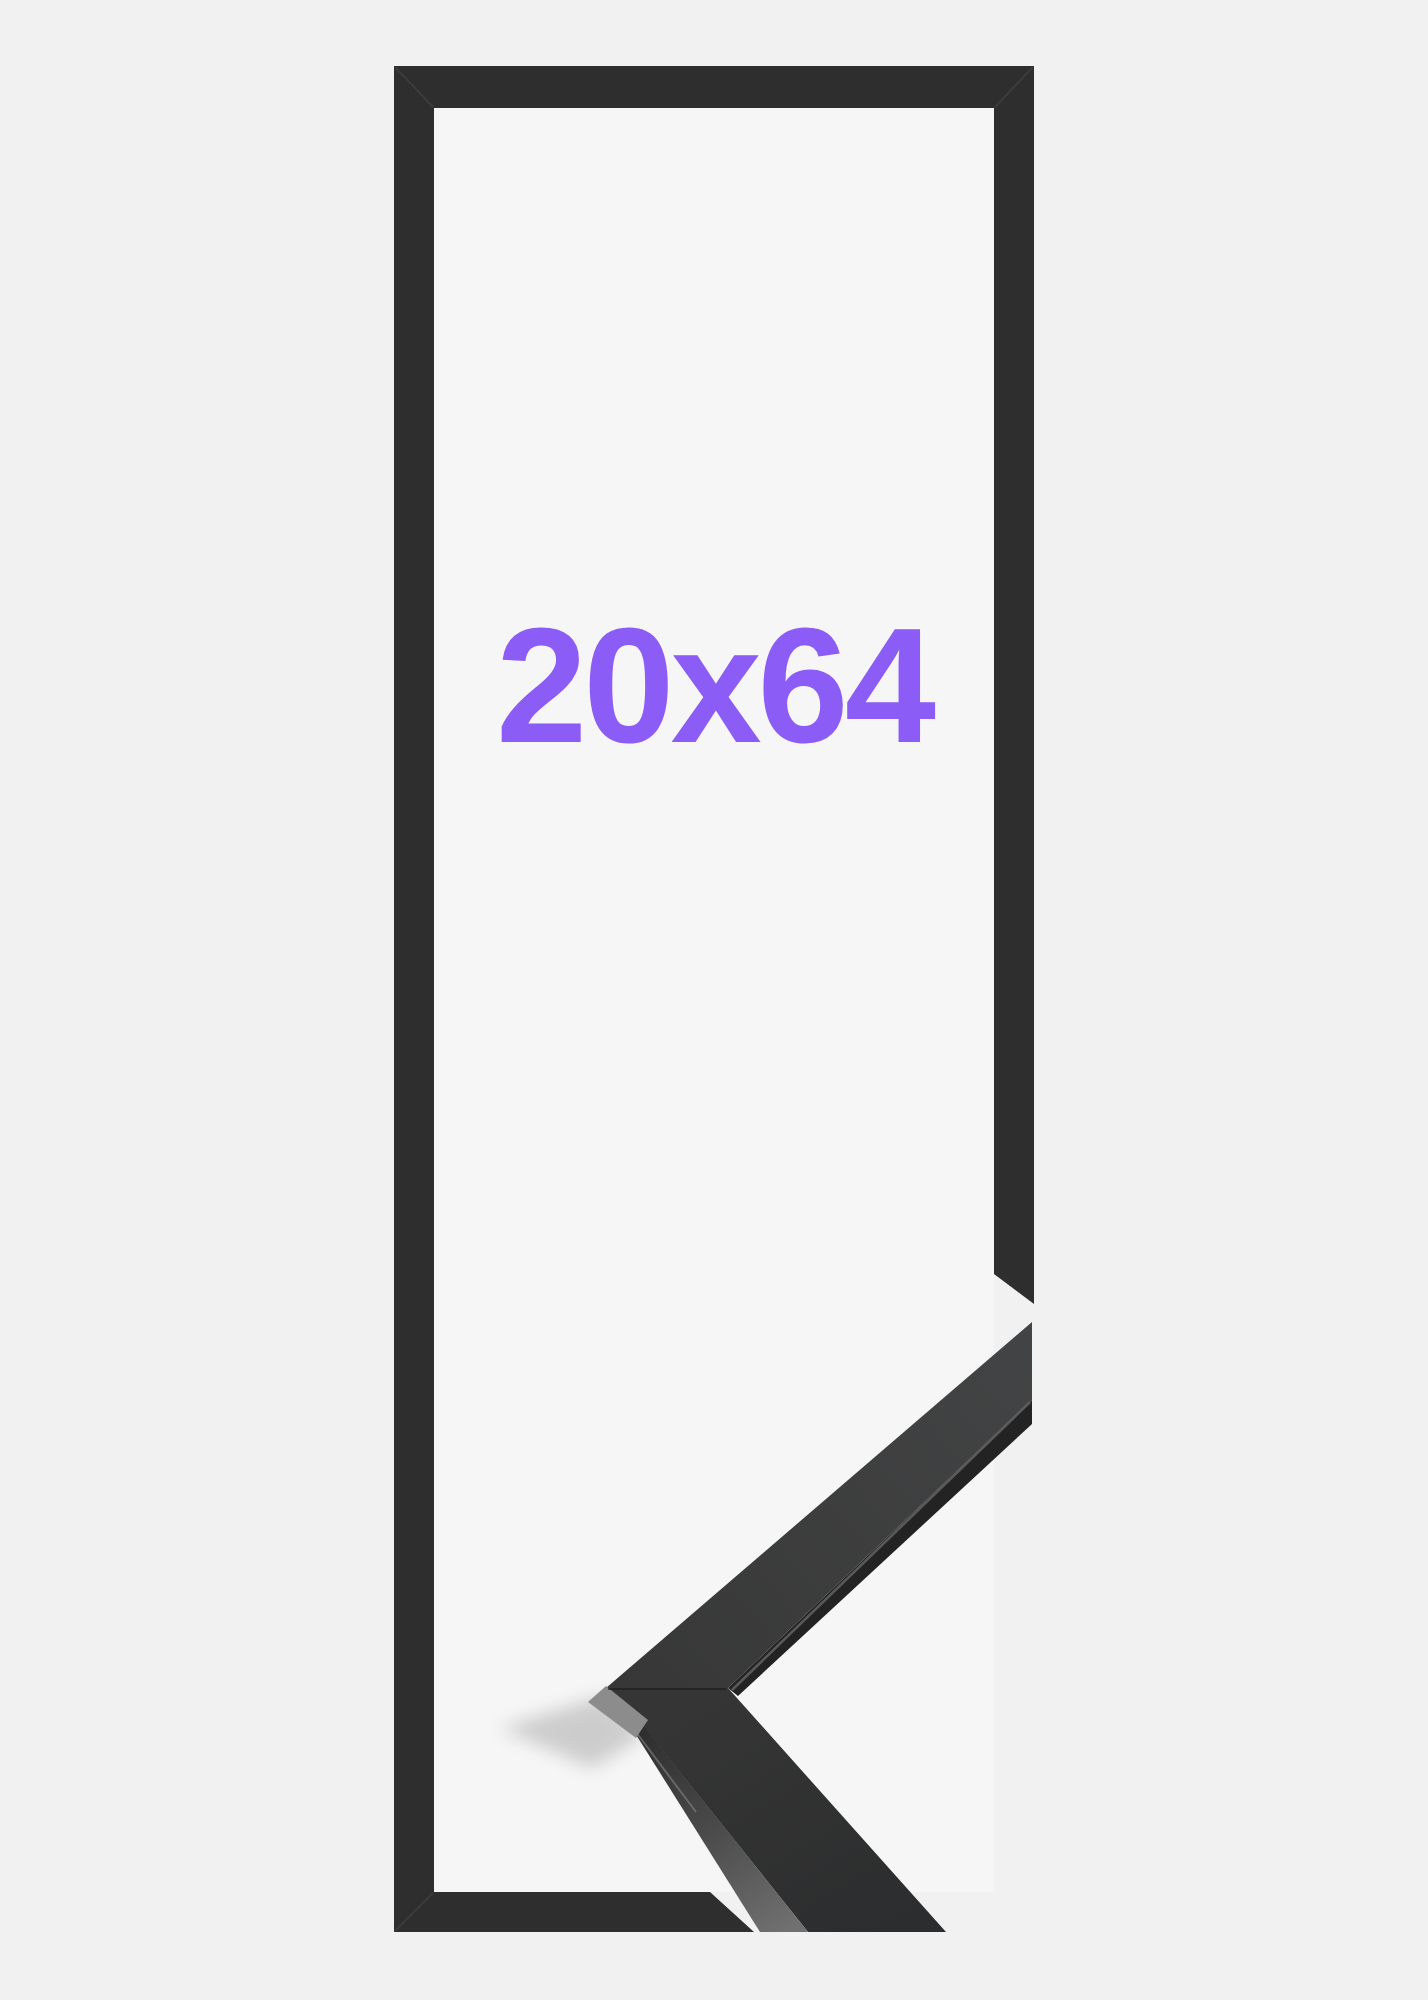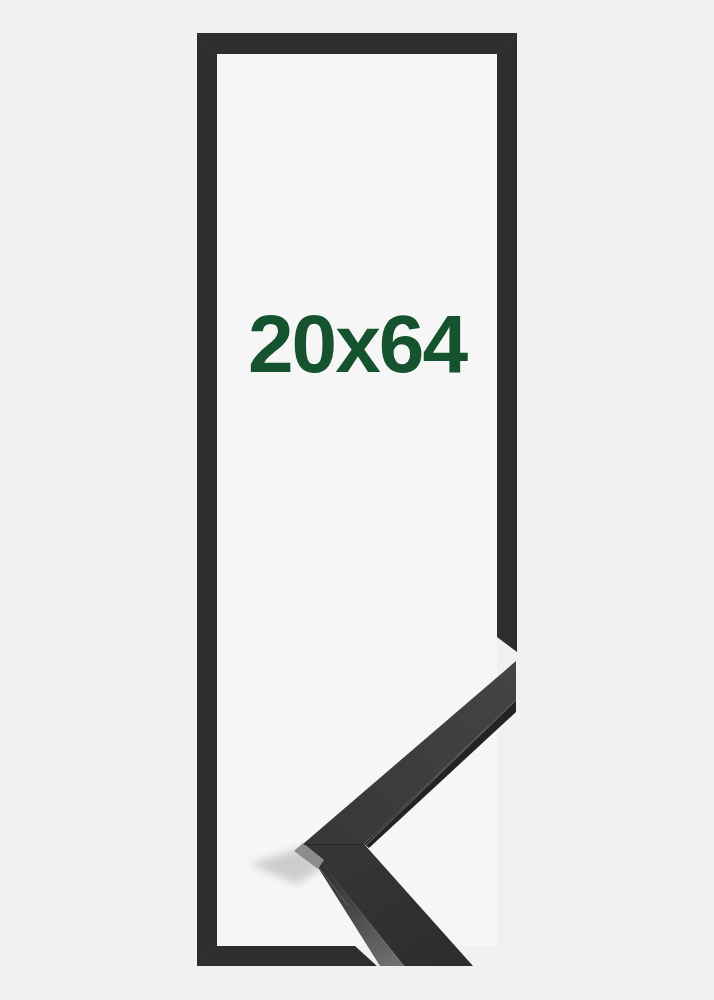--- a/index.html
+++ b/index.html
@@ -27,21 +27,21 @@
     left: 217px;
     top: 296px;
     width: 280px;
     height: 96px;
     display: flex;
     align-items: center;
     justify-content: center;
     font-size: 82px;
     font-weight: 700;
     letter-spacing: -2px;
-    color: #14532d;
+    color: #8b5cf6;
     user-select: none;
     white-space: nowrap;
   }
 </style>
 </head>
 <body>
 
 <div class="canvas">
 
   <svg width="714" height="1000" viewBox="0 0 714 1000" xmlns="http://www.w3.org/2000/svg">

